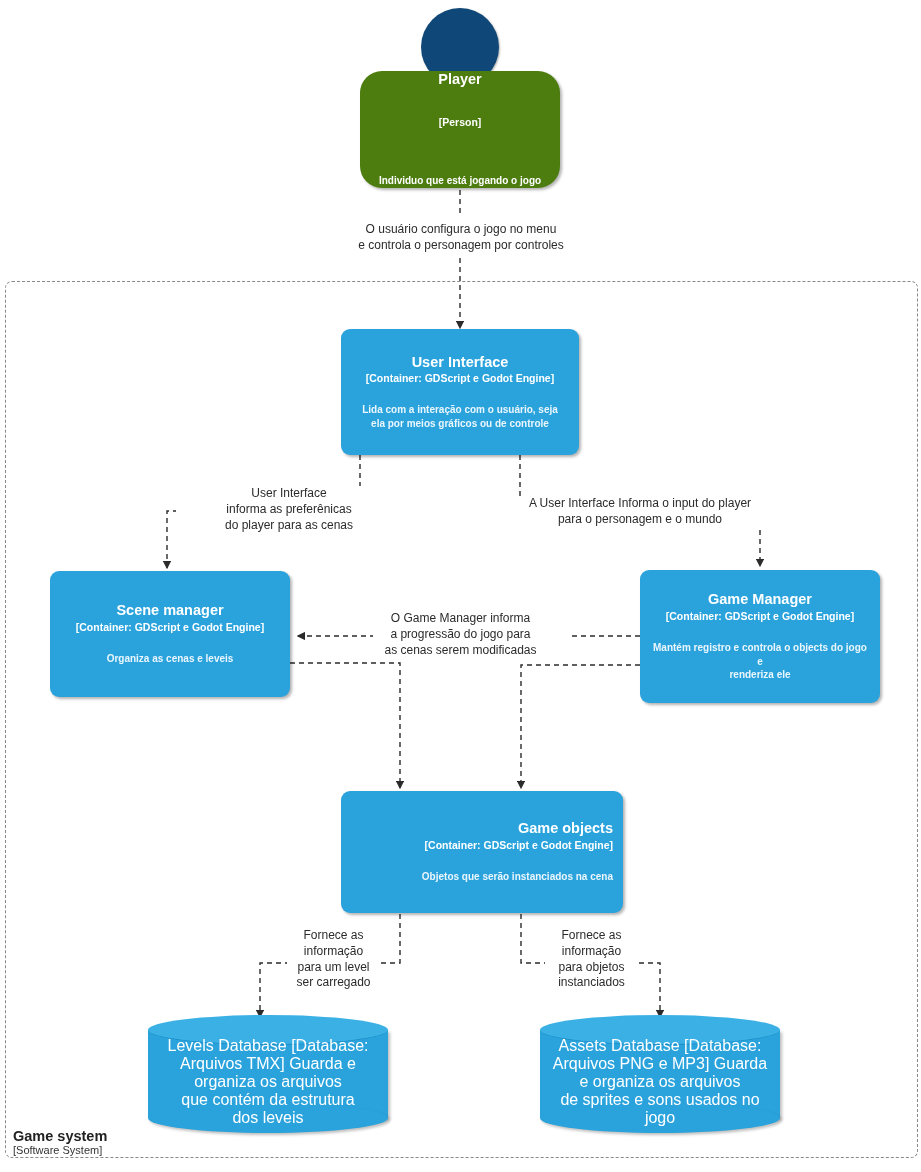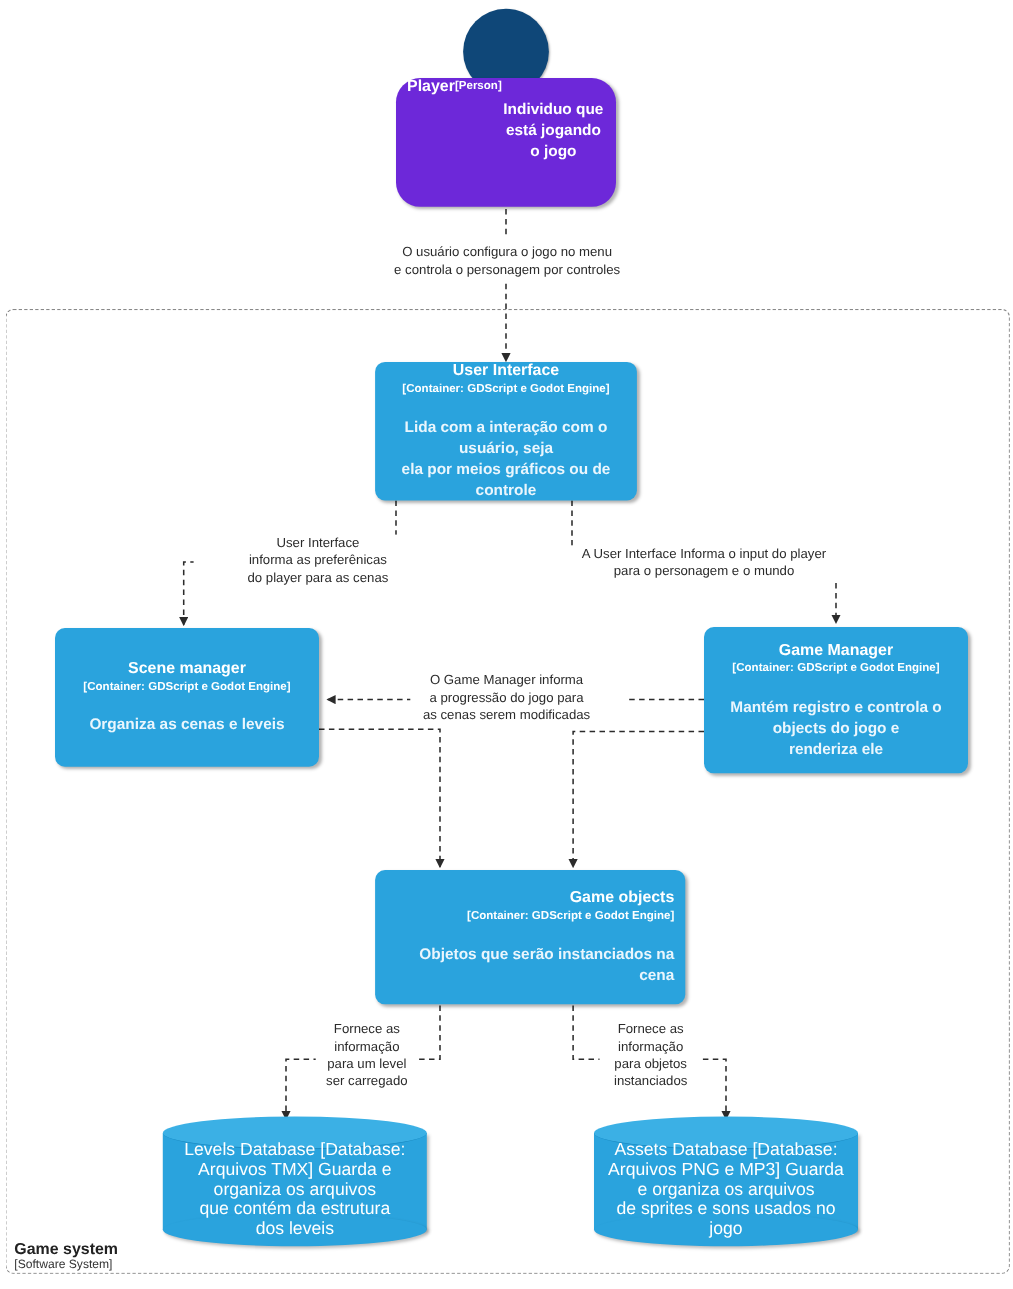--- a/index.html
+++ b/index.html
@@ -62,21 +62,21 @@
   }
   .node .n-tech {
     font-weight: bold;
     font-size: 10.5px;
     line-height: 1.2;
     display: block;
     margin-top: 1px;
   }
   .node .n-desc {
     font-weight: bold;
-    font-size: 14px;
+    font-size: 10px;
     line-height: 1.35;
     display: block;
     margin-top: 19px;
     color: #eaf6fd;
   }
 
   
   .person {
     width: 200px;
     height: 180px;
@@ -92,25 +92,25 @@
     background: #0f4778;
     box-shadow: 1px 1px 2px rgba(0,0,0,0.30);
   }
   .person .body {
     position: absolute;
     left: 0;
     top: 63px;
     width: 200px;
     height: 117px;
     border-radius: 22px;
-    background: #6d28d9;
+    background: #4d7c0f;
     box-shadow: 2px 2px 3px rgba(0,0,0,0.30);
     display: flex;
-    flex-direction: row;
-    justify-content: flex-start;
+    flex-direction: column;
+    justify-content: space-between;
     padding: 0 10px;
     box-sizing: border-box;
   }
   .person .n-desc { color: #ffffff; }
 
   
   .container-box {
     border-radius: 9px;
     background: #2aa3dd;
     box-shadow: 2px 2px 3px rgba(0,0,0,0.30);

